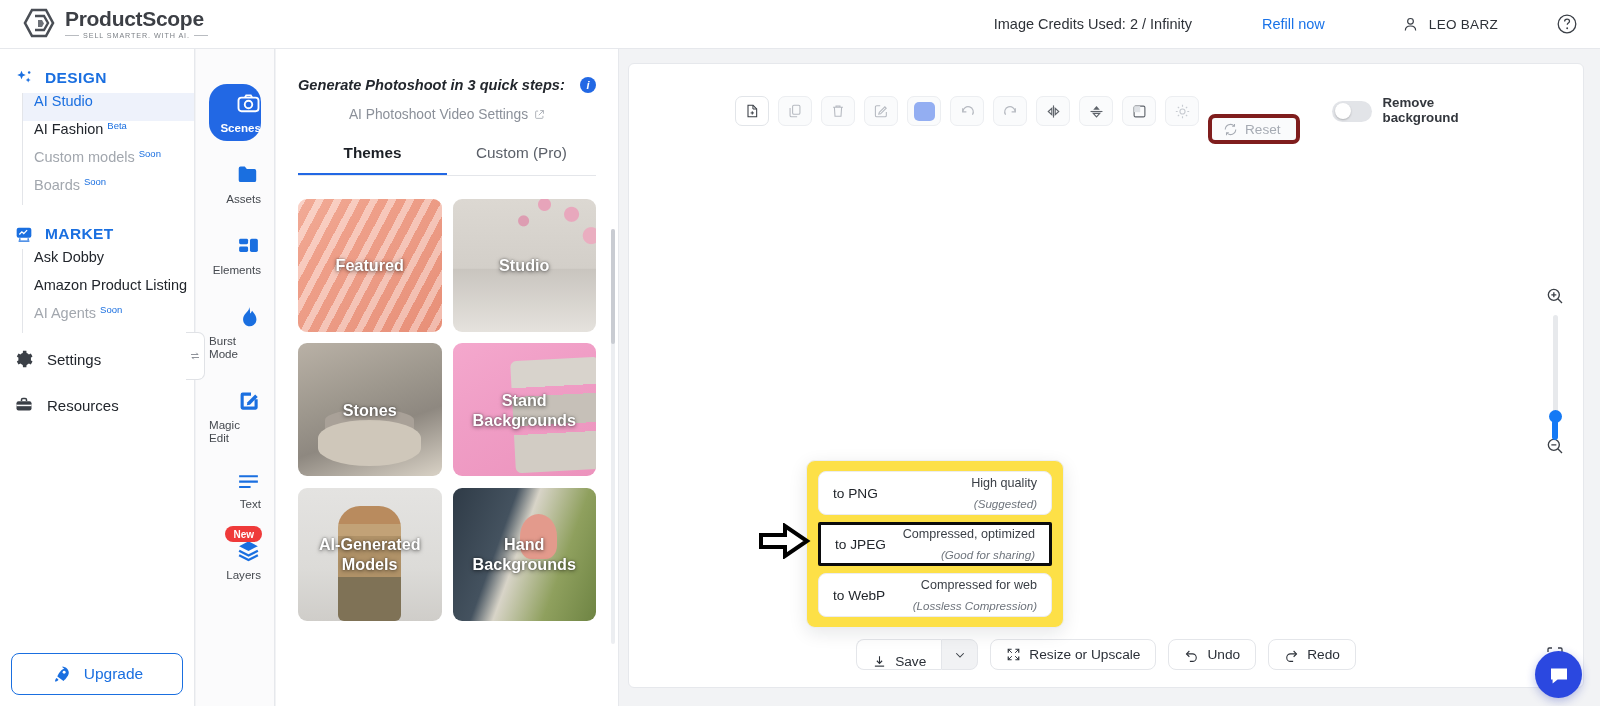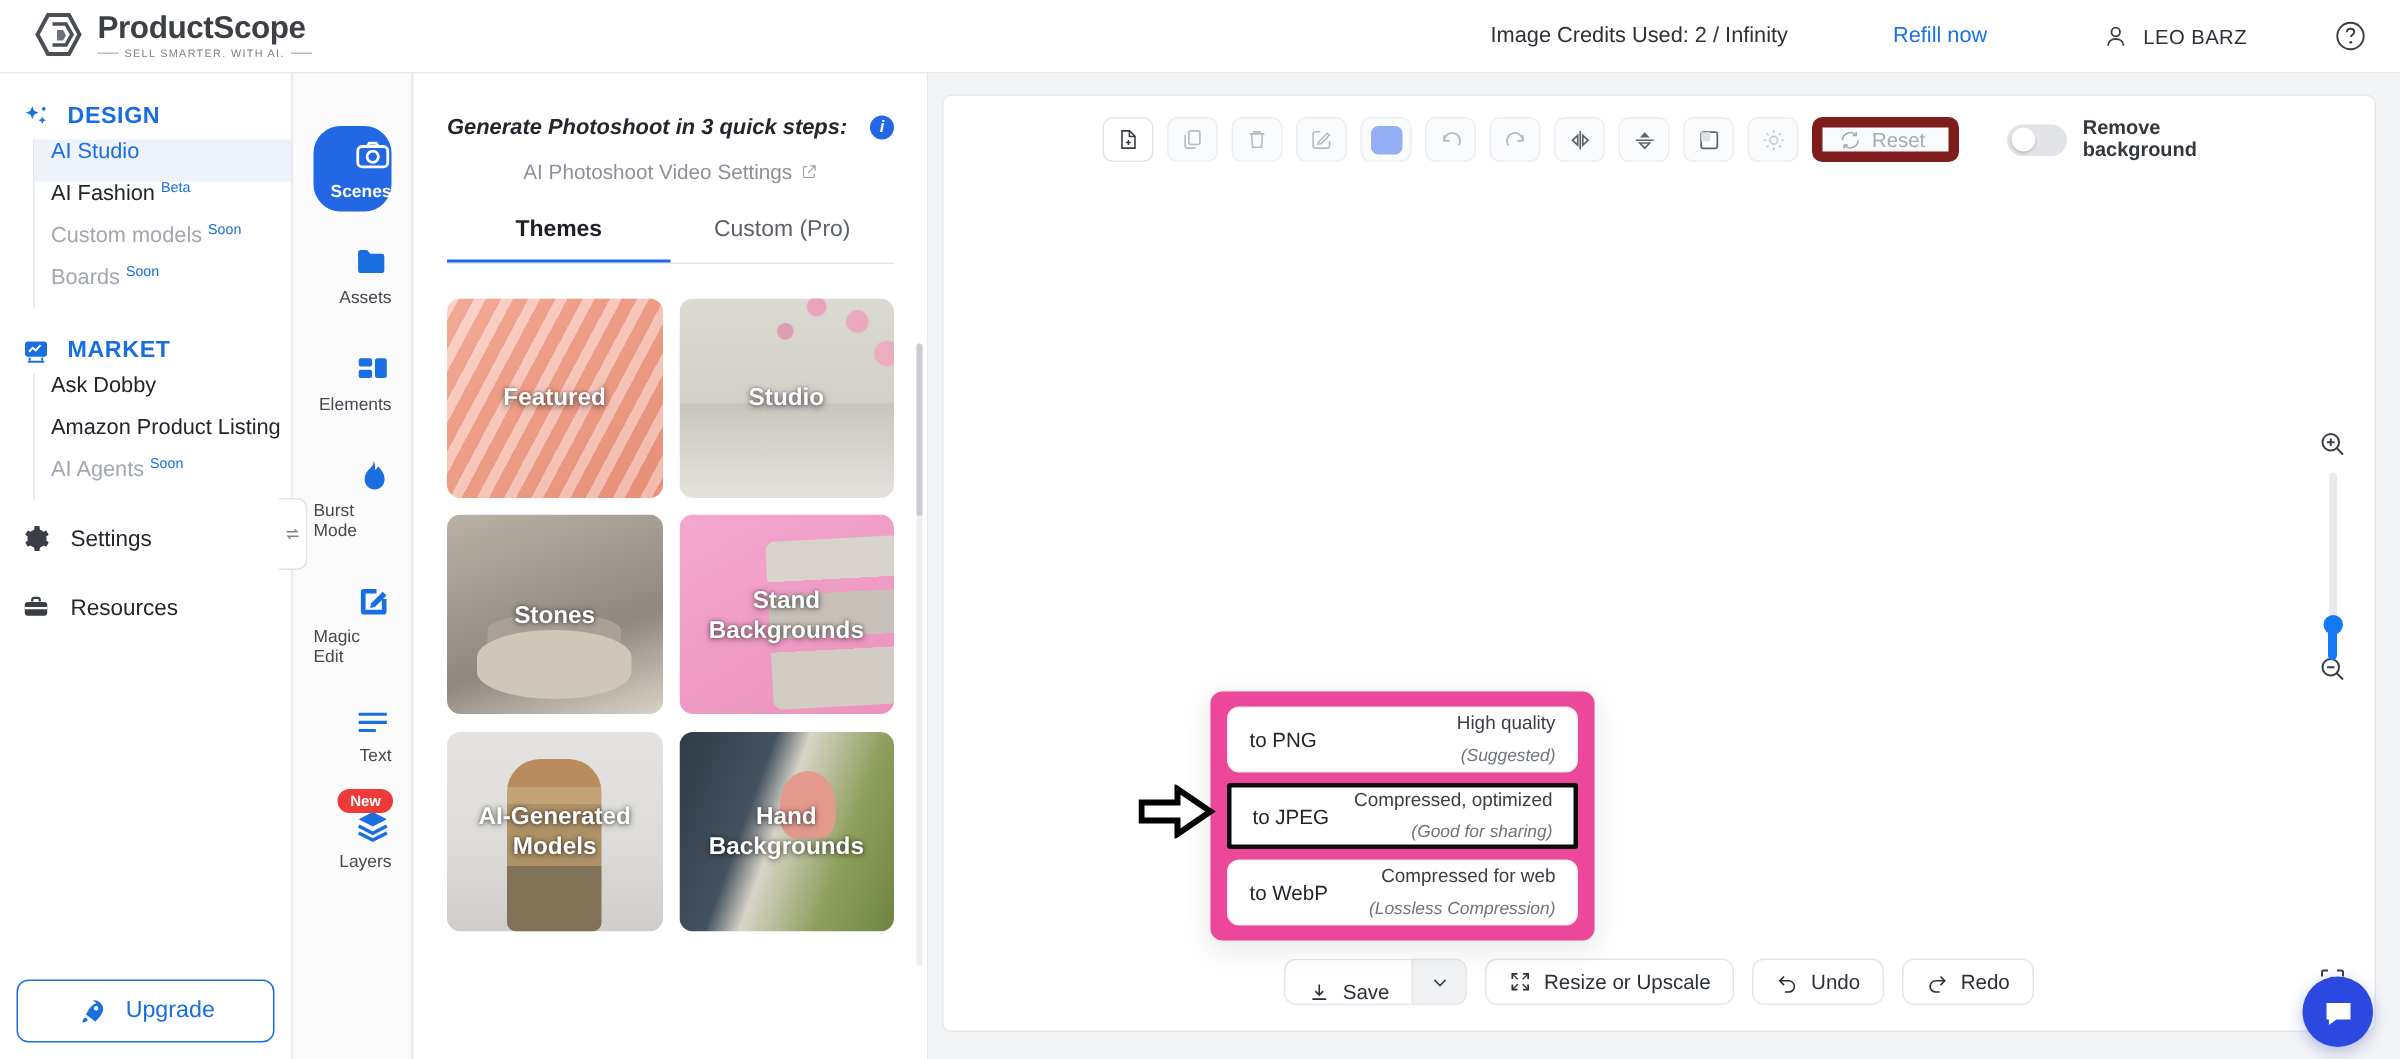--- a/index.html
+++ b/index.html
@@ -204,23 +204,23 @@
   }
   .tbtn {
     width: 34px; height: 30px; border: 1px solid #eceef1; border-radius: 7px;
     background: #fafbfc; display: flex; align-items: center; justify-content: center;
     cursor: pointer;
   }
   .tbtn.white { background: #fff; border-color: #e2e5e9; }
   .tbtn.swatch { background: #fafbfc; }
   .swatch-chip { width: 21px; height: 19px; background: #93aef2; border-radius: 5px; }
   .tbtn-reset {
-    height: 30px; padding: 0 15px 0 11px; border: 7px solid #7f1d1d; border-radius: 7px;
+    height: 30px; padding: 0 15px 0 11px; border: 4px solid #7f1d1d; border-radius: 7px;
     background: #fafbfc; display: flex; align-items: center; gap: 7px; cursor: pointer;
-    font-size: 13.6px; color: #a6abb3;
+    font-size: 13.6px; color: #a6abb3; margin-top: 36px;
   }
   .toggle-wrap { display: flex; align-items: center; gap: 11px; margin-left: 23px; }
   .toggle {
     width: 40px; height: 21px; border-radius: 12px; background: #e2e4e8;
     position: relative; cursor: pointer;
   }
   .toggle .knob {
     position: absolute; top: 2.5px; left: 3px; width: 16px; height: 16px;
     border-radius: 50%; background: #fff; box-shadow: 0 1px 2px rgba(0,0,0,.22);
   }
@@ -269,21 +269,21 @@
   .save-caret {
     width: 37px; height: 31px; border: 1px solid #e4e6ea; border-radius: 0 8px 8px 0;
     background: #f1f2f4; display: flex; align-items: center; justify-content: center;
     cursor: pointer;
   }
   .focus-icon { position: absolute; right: 18px; bottom: 18px; cursor: pointer; }
 
   
   .export-menu {
     position: absolute; left: 177px; bottom: 59px; width: 258px;
-    background: #ec4899; border: 1px solid #eceef1; border-radius: 9px;
+    background: #fde047; border: 1px solid #eceef1; border-radius: 9px;
     box-shadow: 0 5px 18px rgba(20,25,35,.10); padding: 10px 11px;
     display: flex; flex-direction: column; gap: 7px; z-index: 10;
   }
   .export-row {
     height: 44px; border: 1px solid #ececef; border-radius: 8px; background: #fff;
     display: flex; align-items: center; padding: 0 14px; cursor: pointer;
   }
   .export-row.highlight { border: 3px solid #0b0b0c; border-radius: 2px; }
   .ex-name { font-size: 13.7px; color: #22262c; }
   .ex-meta { margin-left: auto; text-align: right; line-height: 1.3; }

